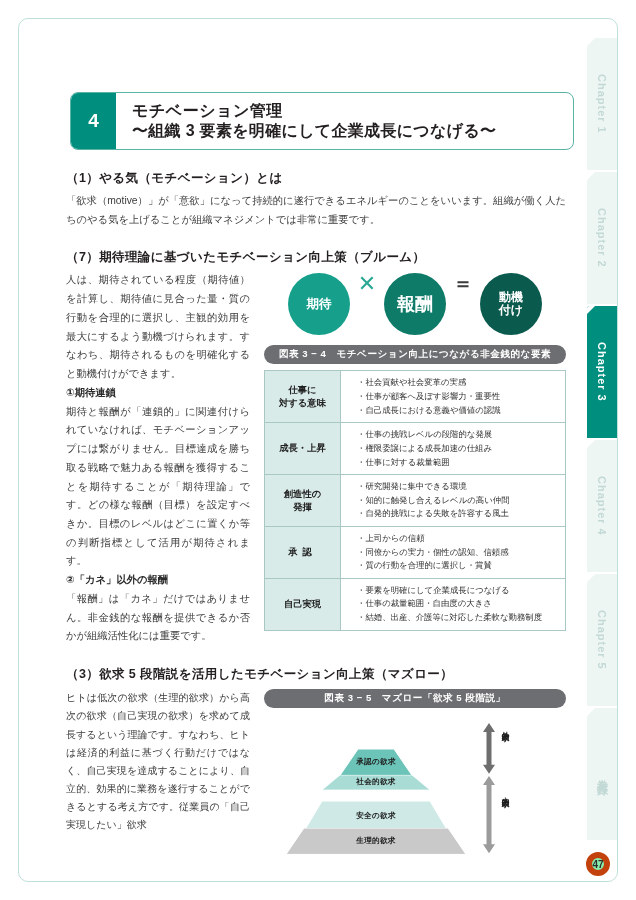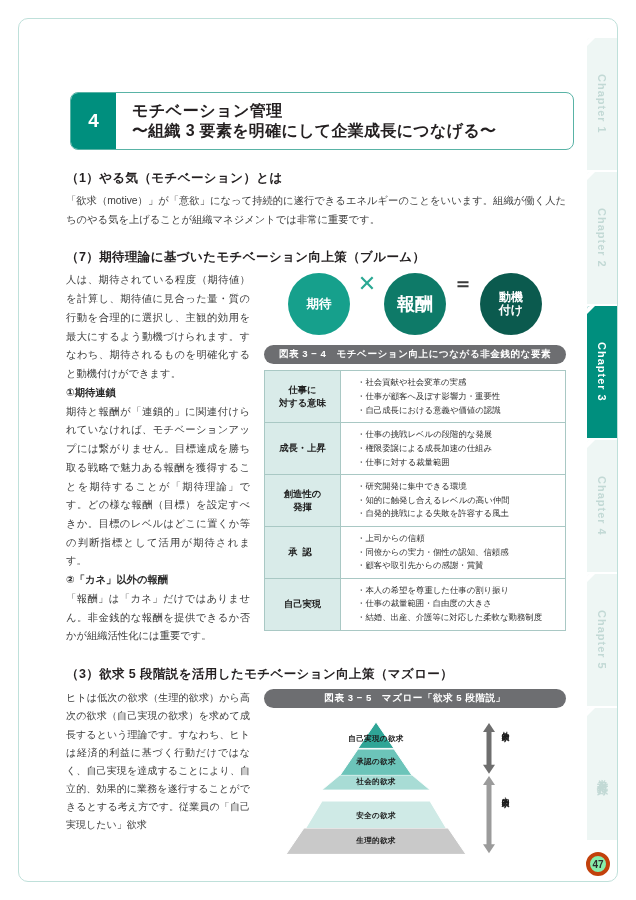--- a/index.html
+++ b/index.html
@@ -297,21 +297,21 @@
     text-orientation: upright;
     letter-spacing: 1px;
   }
 
   
   #page-number {
     position: absolute;
     right: 26px; bottom: 24px;
     width: 24px; height: 24px;
     border-radius: 50%;
-    border: 4px solid #c2410c;
+    border: 6px solid #c2410c;
     color: #2e2e2e;
     font-size: 10px;
     font-weight: bold;
     display: flex;
     align-items: center;
     justify-content: center;
     background: #86efac;
   }
   .clearfix::after { content: ""; display: table; clear: both; }
 </style>
@@ -409,29 +409,29 @@
                   <div>・自発的挑戦による失敗を許容する風土</div>
                 </td>
               </tr>
               <tr>
                 <td class="cat">
                   <div class="cat-spaced">承認</div>
                 </td>
                 <td class="items">
                   <div>・上司からの信頼</div>
                   <div>・同僚からの実力・個性の認知、信頼感</div>
-                  <div>・顧客や取引先からの感謝・賞賛</div>
+                  <div>・質の行動を合理的に選択し・賞賛</div>
                 </td>
               </tr>
               <tr>
                 <td class="cat">
                   <div>自己実現</div>
                 </td>
                 <td class="items">
-                  <div>・本人の希望を尊重した仕事の割り振り</div>
+                  <div>・要素を明確にして企業成長につなげる</div>
                   <div>・仕事の裁量範囲・自由度の大きさ</div>
                   <div>・結婚、出産、介護等に対応した柔軟な勤務制度</div>
                 </td>
               </tr>
             </tbody>
         </table>
       </div>
 
       <div id="sec2-left-text">
         <span>人は、期待されている程度（期待値）を計算し、期待値に見合った量・質の行動を合理的に選択し、主観的効用を最大にするよう動機づけられます。すなわち、期待されるものを明確化すると動機付けができます。</span>
@@ -442,26 +442,20 @@
       </div>
     </div>
 
     <div class="section-title">（3）欲求 5 段階説を活用したモチベーション向上策（マズロー）</div>
 
     <div id="sec3-wrap" class="clearfix">
       <div id="sec3-right">
         <div class="fig-caption">図表 3 − 5　マズロー「欲求 5 段階説」</div>
         <div id="pyramid-area">
           <div id="pyramid">
-              <div class="tier" style="top: 0px; height: 26.4px;">
-                <svg class="shape" viewBox="0 0 180 26.4" preserveAspectRatio="none">
-                  <polygon points="90,0 90,0 108,26.4 72,26.4" fill="#2fa596" stroke="#ffffff" stroke-width="1"></polygon>
-                </svg>
-                <span style="position: relative; top: 4px;">自己実現の欲求</span>
-              </div>
               <div class="tier" style="top: 26.4px; height: 26.4px;">
                 <svg class="shape" viewBox="0 0 180 26.4" preserveAspectRatio="none">
                   <polygon points="72,0 108,0 126,26.4 54,26.4" fill="#6cc4b9" stroke="#ffffff" stroke-width="1"></polygon>
                 </svg>
                 <span>承認の欲求</span>
               </div>
               <div class="tier" style="top: 52.8px; height: 15px;">
                 <svg class="shape" viewBox="0 0 180 26.4" preserveAspectRatio="none">
                   <polygon points="54,0 126,0 144,26.4 36.000000000000014,26.4" fill="#a8dcd5" stroke="#ffffff" stroke-width="1"></polygon>
                 </svg>

